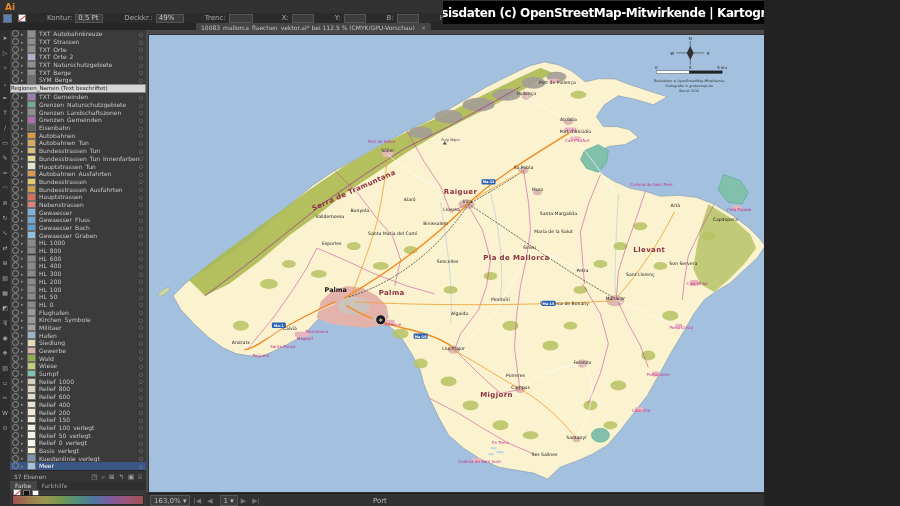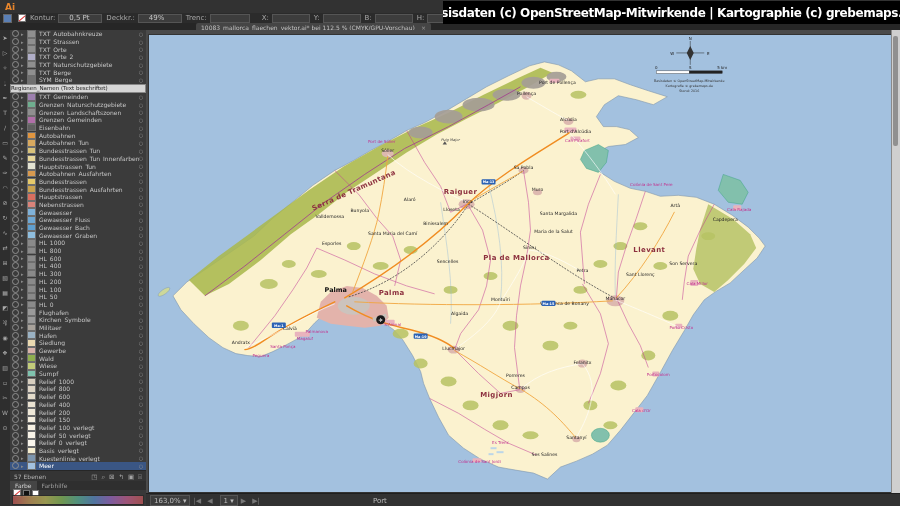--- a/index.html
+++ b/index.html
@@ -1,28 +1,28 @@
 <!DOCTYPE html>
 <html><head>
 <meta charset="utf-8">
 <style>
   html,body{margin:0;padding:0;background:#222;}
-  #app{position:relative;width:900px;height:506px;overflow:hidden;
+  #app{position:relative;width:764px;height:506px;overflow:hidden;
        font-family:"DejaVu Sans",sans-serif;background:#a21caf;user-select:none;}
   
   #menubar{position:absolute;left:0;top:0;width:900px;height:13px;background:#323232;
            display:flex;align-items:center;font-size:8px;color:#cfcfcf;border-bottom:1px solid #222;}
   #ai-logo{color:#e8862c;font-weight:bold;font-size:9px;margin:0 8px 0 5px;}
   #menu-items span{margin-right:9px;}
   #optionsbar{position:absolute;left:0;top:13px;width:900px;height:10px;background:#2b2b2b;
               display:flex;align-items:center;font-size:7px;color:#bdbdbd;}
   .ob-swatch{width:7px;height:7px;border:1px solid #666;margin:0 3px;display:inline-block;}
   .ob-box{background:#3d3d3d;border:1px solid #555;height:7px;min-width:22px;margin:0 3px;
-          display:inline-flex;align-items:center;padding:0 10px;color:#c8c8c8;}
-  .ob-lbl{margin-left:1px;color:#a8a8a8;}
+          display:inline-flex;align-items:center;padding:0 2px;color:#c8c8c8;}
+  .ob-lbl{margin-left:18px;color:#a8a8a8;}
   #tabrow{position:absolute;left:0;top:23px;width:900px;height:9px;background:#262626;}
   #doc-tab{position:absolute;left:196px;top:0;height:9px;background:#454545;color:#c3c3c3;
            font-size:6px;display:flex;align-items:center;padding:0 5px;border-radius:2px 2px 0 0;}
   #doc-tab .close{margin-left:6px;color:#999;}
   
   #banner{position:absolute;left:443px;top:1px;width:457px;height:23px;background:#000;
           color:#fff;font-weight:bold;font-size:12px;letter-spacing:-0.4px;white-space:nowrap;
           display:flex;align-items:center;justify-content:center;z-index:50;overflow:hidden;}
   
   #toolscol{position:absolute;left:0;top:30px;width:10px;height:476px;background:#2e2e2e;

